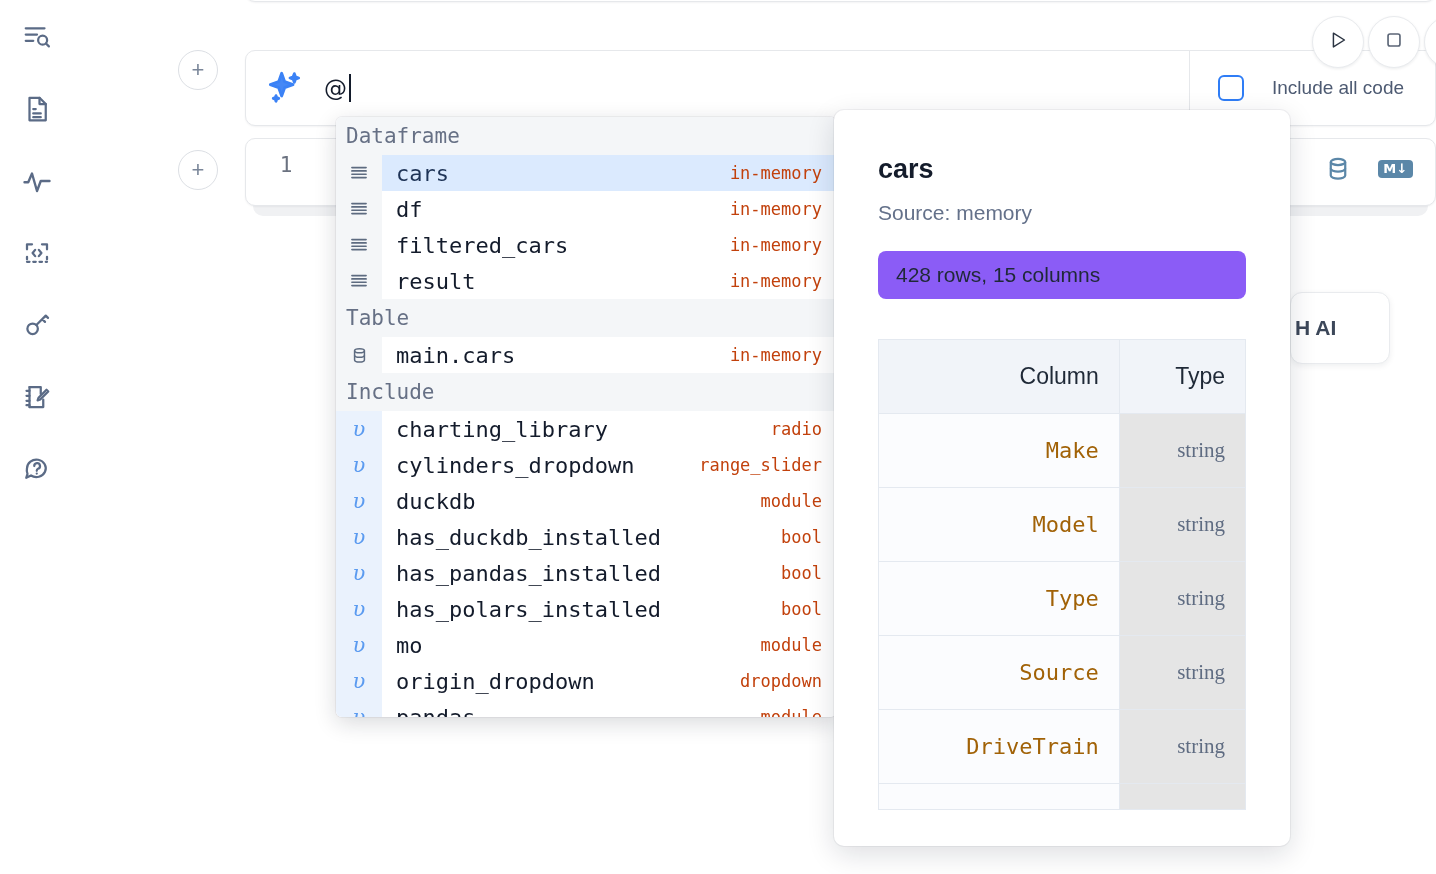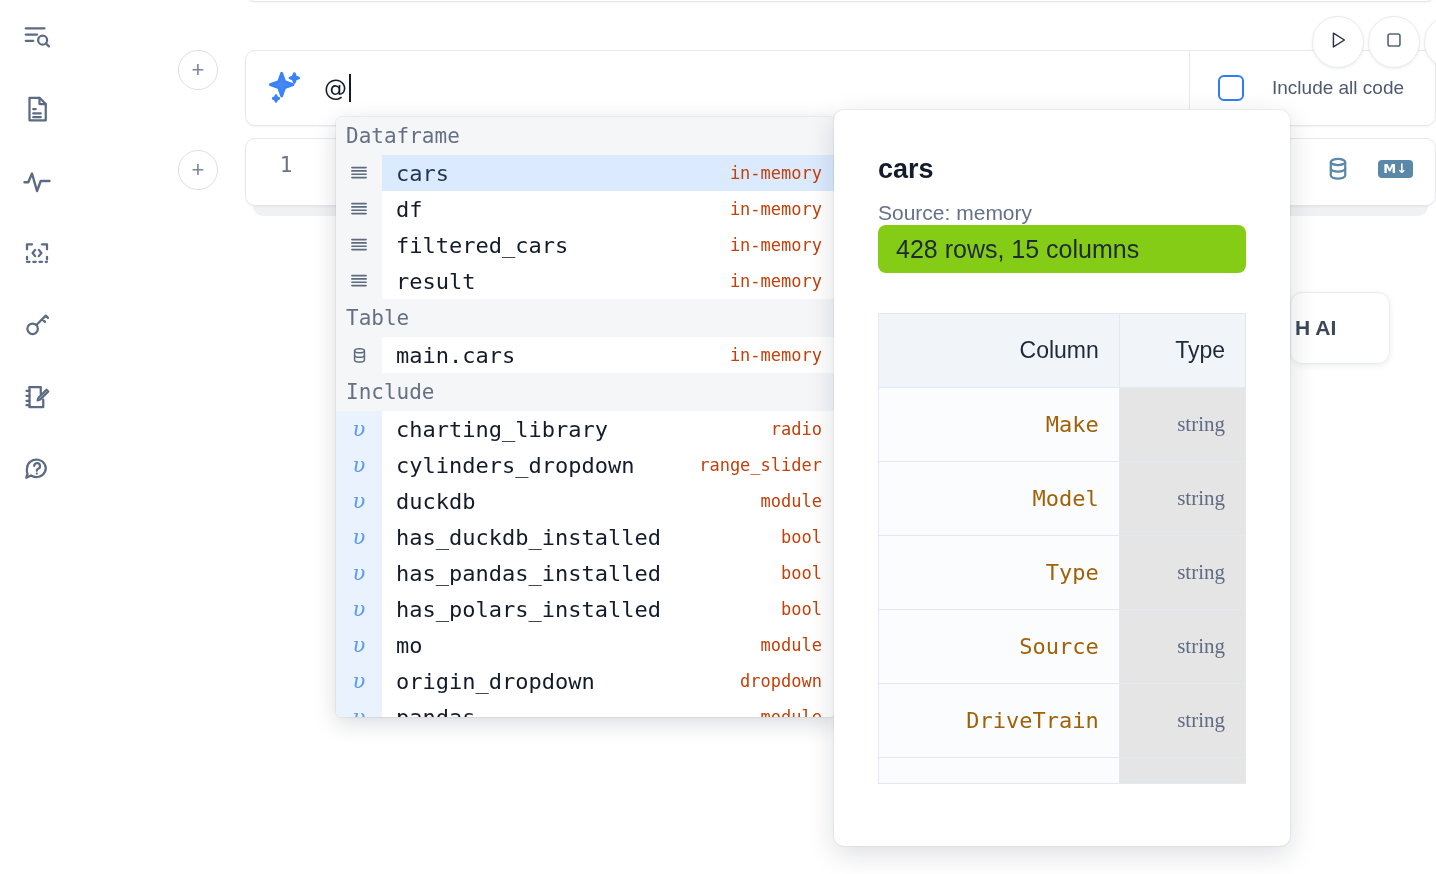--- a/index.html
+++ b/index.html
@@ -147,23 +147,23 @@
   .detail {
     position: absolute; left: 834px; top: 110px; width: 456px; height: 736px;
     background: #fff; border-radius: 10px;
     box-shadow: 0 8px 28px rgba(16,24,40,.14), 0 0 0 1px rgba(16,24,40,.05);
     overflow: hidden;
   }
   .detail-inner { padding: 44px 44px 0 44px; }
   .detail-title { font-size: 27px; font-weight: 700; color: #141c2b; }
   .detail-source { margin-top: 16px; font-size: 21px; color: #64718a; }
   .detail-pill {
-    background: #84cc16; border-radius: 8px;
+    margin-top: 26px; background: #8b5cf6; border-radius: 8px;
     height: 48px; display: flex; align-items: center; padding-left: 18px;
-    font-size: 25px; color: #1f2937;
+    font-size: 21px; color: #1f2937;
   }
   .detail-table { margin-top: 40px; width: 368px; border: 1px solid #e4e9f0; border-collapse: collapse; }
   .detail-table th, .detail-table td {
     border: 1px solid #e4e9f0; text-align: right; height: 74px;
     padding: 0 20px; vertical-align: middle;
   }
   .detail-table th { background: #f1f4f9; font-weight: 400; font-size: 23px; color: #1f2937; }
   .detail-table td.col { font-family: "DejaVu Sans Mono", monospace; font-size: 22px; color: #a16207; background: #fbfcfe; }
   .detail-table td.typ { font-size: 21px; color: #5f6c82; background: #e5e5e5; font-family: Liberation Serif, serif; }
   .detail-table tr.partial td { height: 26px; }

